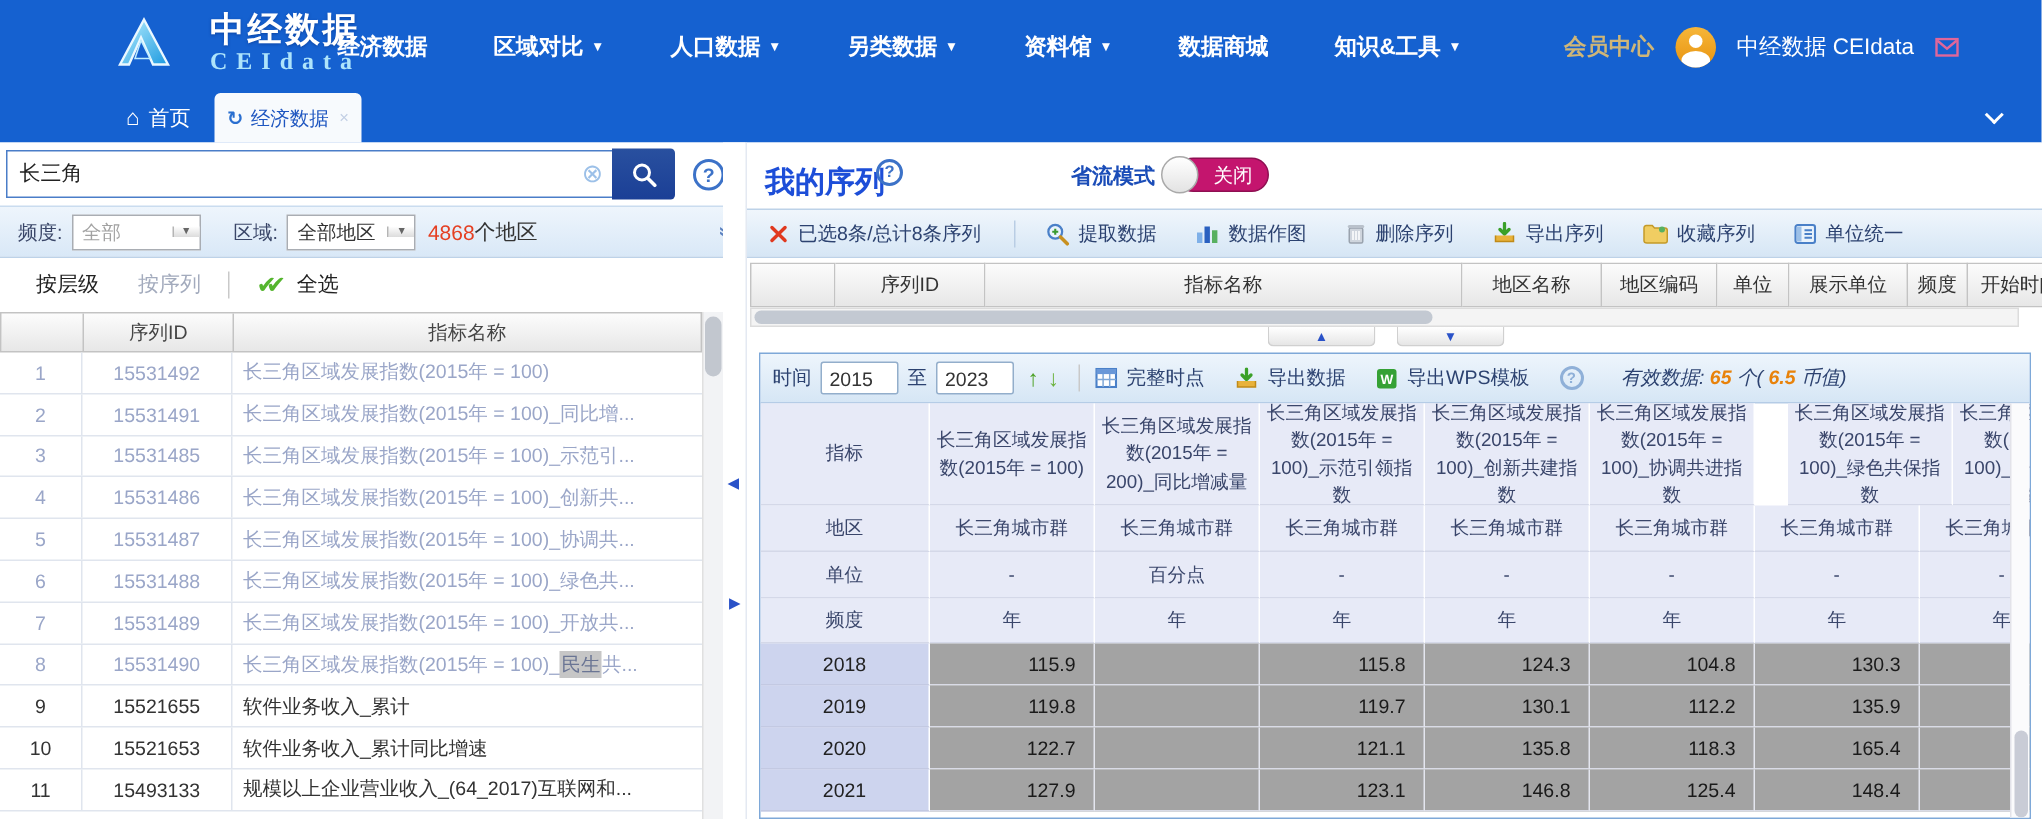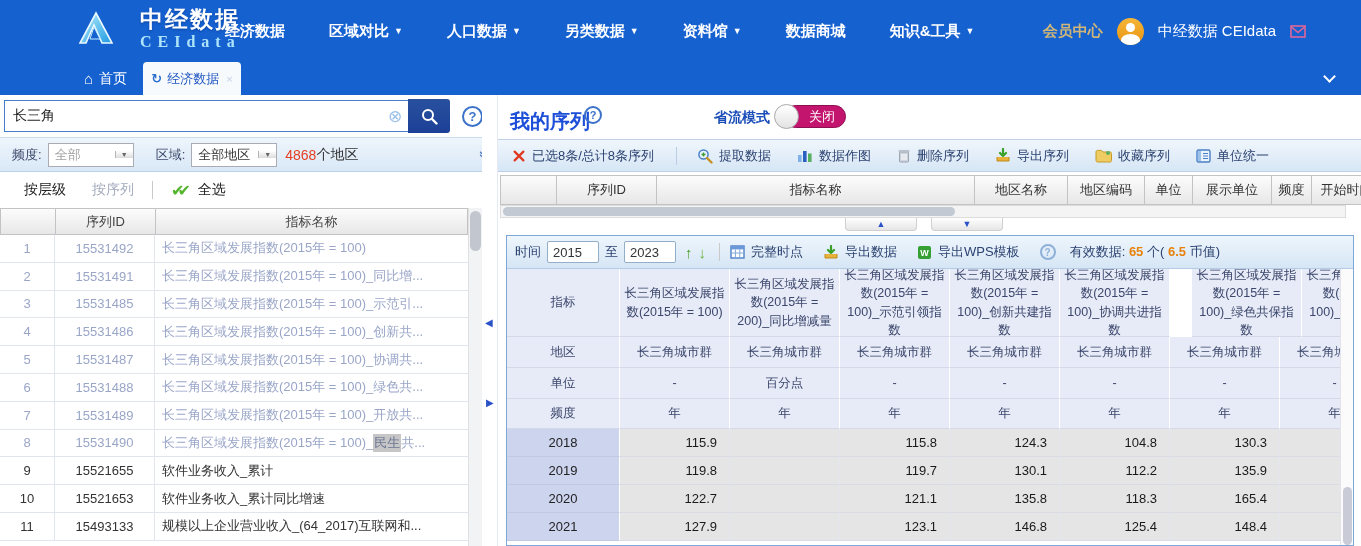--- a/index.html
+++ b/index.html
@@ -97,31 +97,31 @@
   #series-hscroll { position:absolute; left:2px; top:110px; width:846px; height:13px; background:#f4f4f4; border:1px solid #dcdcdc; }
   #series-hscroll .thumb { position:absolute; left:2px; top:1px; width:452px; height:9px; background:#c3c9d2; border-radius:5px; }
   #scroll-btns { position:absolute; left:347px; top:123px; display:flex; gap:14px; }
   .tri-btn { width:72px; height:13px; background:linear-gradient(#ffffff,#e6e6e6); border:1px solid #d0d0d0; border-top:0; border-radius:0 0 4px 4px; display:flex; align-items:center; justify-content:center; font-size:9px; color:#2a52c8; cursor:pointer; line-height:1; }
 
   #data-box { position:absolute; left:8px; top:140px; width:848px; height:311px; border:1px solid #7ea8d8; background:#fff; overflow:hidden; }
   #time-bar { height:33px; background:linear-gradient(#eef5fc,#d6e6f5); border-bottom:1px solid #b5cce6; display:flex; align-items:center; padding-left:8px; font-size:13px; color:#2c4270; }
   .time-input { width:52px; height:22px; border:1px solid #93aecb; border-radius:2px; font-size:13px; color:#333; padding:0 5px; margin:0 6px; font-family:inherit; outline:none; }
   .arrow-up { color:#4ea228; font-weight:bold; font-size:15px; margin:0 3px; cursor:pointer; }
   .arrow-dn { color:#6ab23c; font-weight:bold; font-size:15px; margin:0 3px; cursor:pointer; }
-  #valid-info { margin-left:6px; white-space:nowrap; }
+  #valid-info { margin-left:17px; white-space:nowrap;font-style:italic; }
   .orange { color:#e8820a; font-weight:bold; }
 
   #data-grid { width:900px; }
   .drow { display:flex; }
   .hcell { background:#e7eaf7; border-right:1px solid #fff; border-bottom:1px solid #d4d8e8; display:flex; align-items:center; justify-content:center; text-align:center; color:#3a466b; font-size:12.5px; line-height:1.45; flex:none; padding:1px 3px; overflow:hidden; }
   .r-ind .hcell { height:68px; }
   .r-meta .hcell { height:31px; }
   .r-freq .hcell { height:30px; }
   .ycell { background:#cdd4ee; border-right:1px solid #fff; border-bottom:1px solid #c3c9e2; display:flex; align-items:center; justify-content:center; color:#222; font-size:13px; flex:none; height:28px; }
-  .vcell { background:#e5e5e5; border-right:1px solid #e4e6ef; border-bottom:1px solid #d9dbe6; display:flex; align-items:center; justify-content:flex-end; padding-right:12px; color:#1a1a1a; font-size:13px; flex:none; height:28px; }
+  .vcell { background:#a3a3a3; border-right:1px solid #e4e6ef; border-bottom:1px solid #d9dbe6; display:flex; align-items:center; justify-content:flex-end; padding-right:12px; color:#1a1a1a; font-size:13px; flex:none; height:28px; }
   #data-vscroll { position:absolute; right:0; top:33px; width:13px; height:278px; background:#fbfbfc; border-left:1px solid #e3e3e9; }
   #data-vscroll .thumb { position:absolute; left:2px; top:218px; width:9px; height:58px; background:#c9ccd6; border-radius:5px; }
 </style>
 </head>
 <body>
 
 <div id="header">
   <div id="logo">
     <svg width="40" height="36" viewBox="0 0 40 36">
       <defs>

